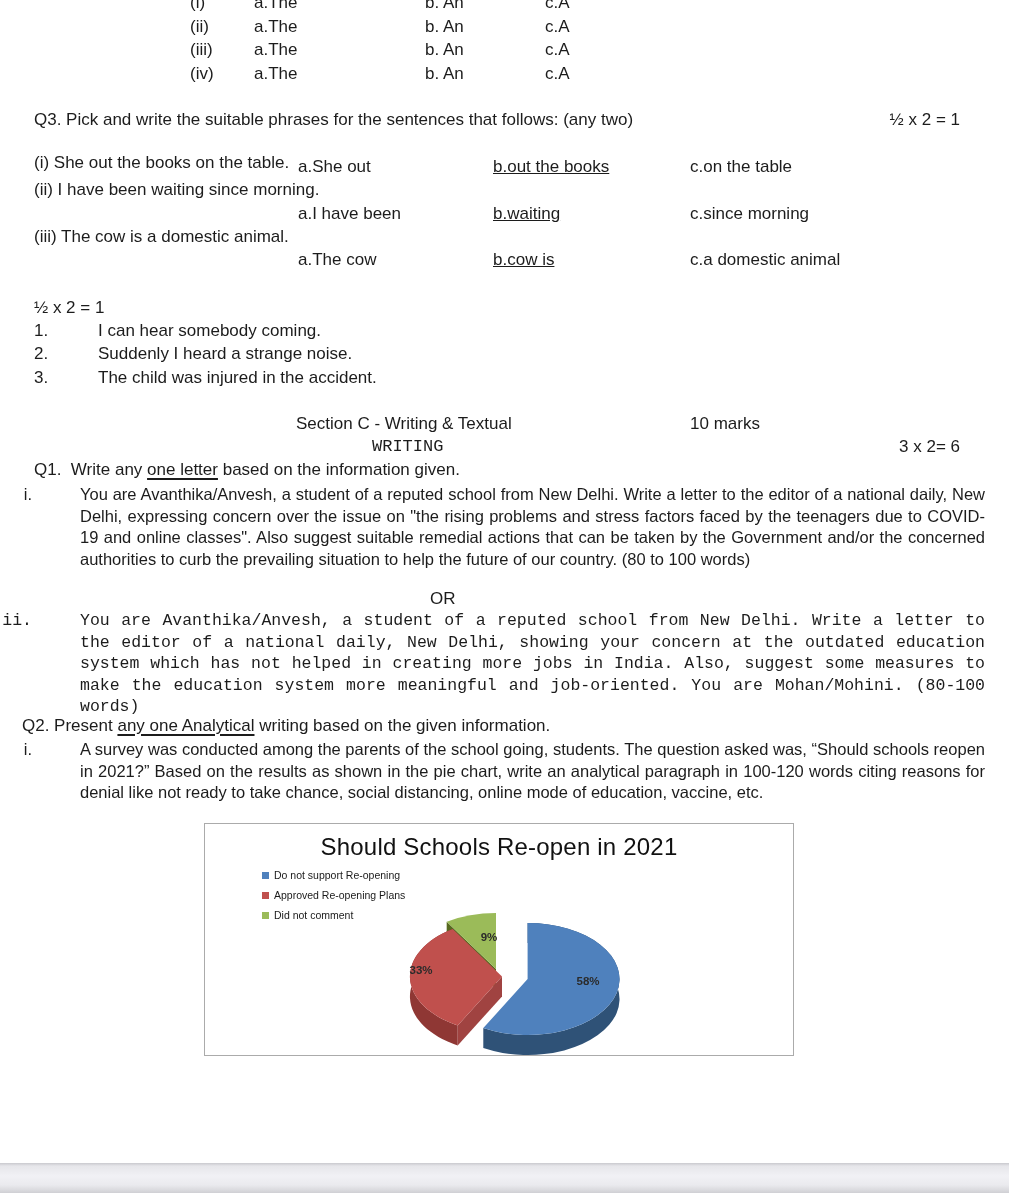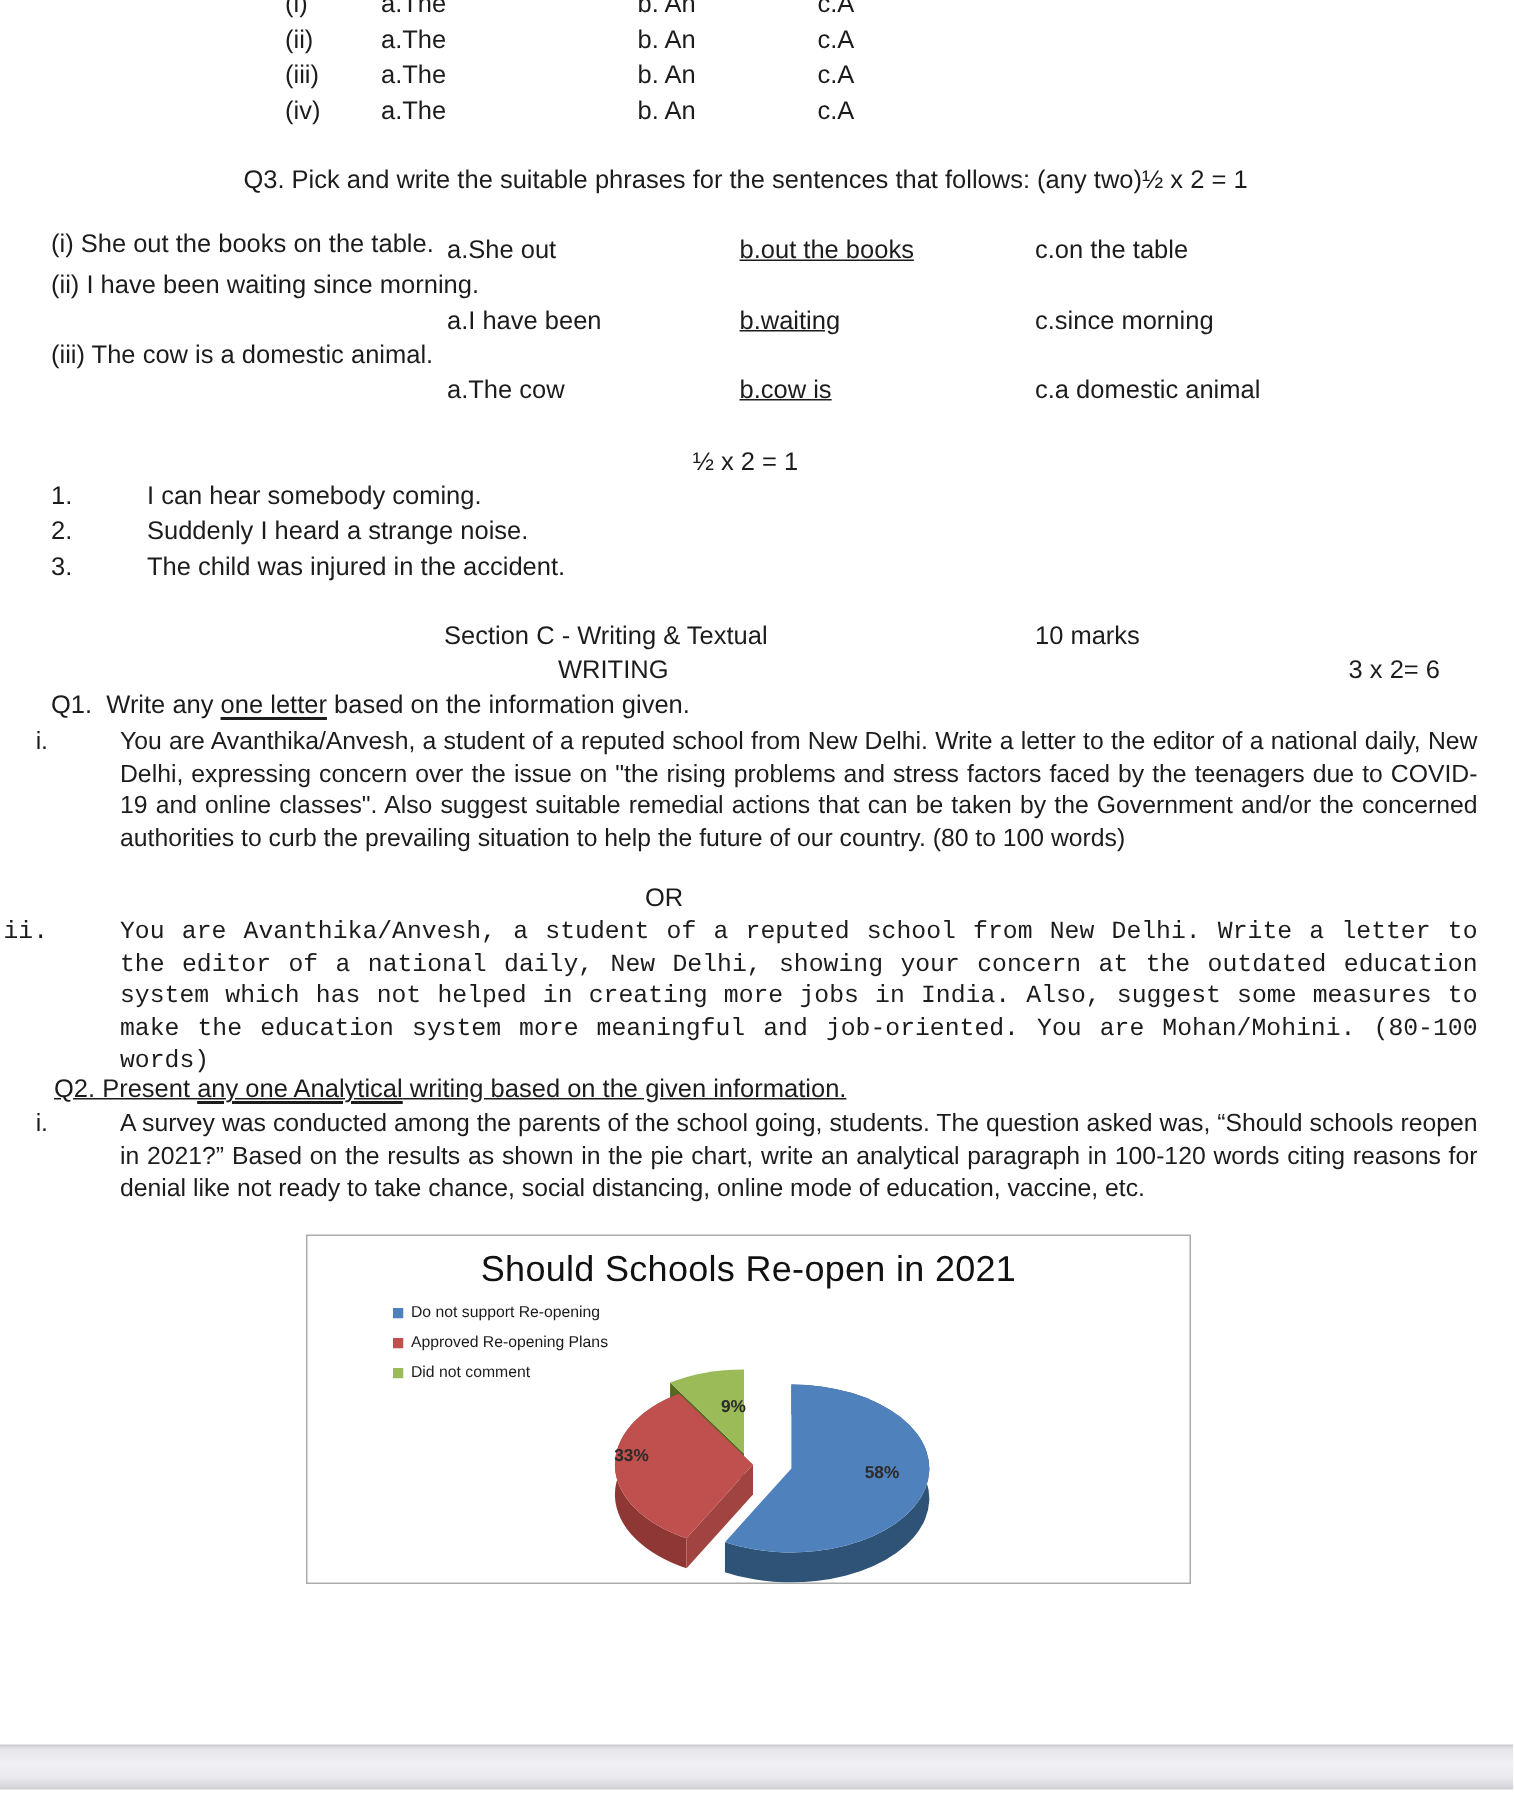--- a/index.html
+++ b/index.html
@@ -6,21 +6,21 @@
   .page{position:relative;width:1009px;height:1200px;background:#fff;overflow:hidden;
         font-family:"Liberation Sans",sans-serif;color:#1c1c1c;}
   .line{position:absolute;white-space:nowrap;font-size:17px;line-height:20px;}
   .pre{white-space:pre;}
   .u{text-decoration:underline;text-underline-offset:3px;text-decoration-thickness:1.5px;}
   
   .toprows{position:absolute;left:190px;top:-9px;display:grid;
            grid-template-columns:64px 171px 120px auto;
            font-size:17px;line-height:23.7px;}
   
-  .spread{display:flex;justify-content:center;}
+  .spread{display:flex;justify-content:space-between;}
   
   .optrow span{position:absolute;white-space:nowrap;}
   .opt-a{left:298px;} .opt-b{left:493px;text-decoration:underline;} .opt-c{left:690px;}
   
   .q4num{position:absolute;left:34px;}
   .q4txt{position:absolute;left:98px;}
   
   .paraitem{position:absolute;left:0;width:1009px;}
   .pnum{position:absolute;left:0;width:32px;text-align:right;font-size:16.5px;line-height:21.5px;}
   .ptext{margin-left:80px;width:905px;text-align:justify;font-size:16.5px;line-height:21.5px;}
@@ -99,41 +99,41 @@
   <div class="line" style="left:0;top:368px;width:1009px;">
     <span class="q4num">3.</span>
     <span class="q4txt">The child was injured in the accident.</span>
   </div>
 
   <div class="line" style="left:0;top:414px;width:1009px;">
     <span style="position:absolute;left:296px;">Section C - Writing &amp; Textual</span>
     <span style="position:absolute;left:690px;">10 marks</span>
   </div>
   <div class="line" style="left:0;top:437px;width:1009px;">
-    <span style="position:absolute;left:372px;">WRITING</span>
+    <span style="position:absolute;left:372px;font-family:Liberation Mono, monospace;">WRITING</span>
     <span style="position:absolute;right:49px;">3 x 2= 6</span>
   </div>
 
   <div class="line" style="left:34px;top:460px;">
     <span class="pre">Q1.  Write any </span><span class="u">one letter</span><span> based on the information given.</span>
   </div>
 
   <div class="paraitem" style="top:484px;">
     <span class="pnum">i.</span>
     <div class="ptext">You are Avanthika/Anvesh, a student of a reputed school from New Delhi. Write a letter to the editor of a national daily, New Delhi, expressing concern over the issue on "the rising problems and stress factors faced by the teenagers due to COVID-19 and online classes". Also suggest suitable remedial actions that can be taken by the Government and/or the concerned authorities to curb the prevailing situation to help the future of our country. (80 to 100 words)</div>
   </div>
 
   <div class="line" style="left:430px;top:589px;">OR</div>
 
   <div class="paraitem" style="top:610px;font-family:Liberation Mono, monospace;">
     <span class="pnum">ii.</span>
     <div class="ptext">You are Avanthika/Anvesh, a student of a reputed school from New Delhi. Write a letter to the editor of a national daily, New Delhi, showing your concern at the outdated education system which has not helped in creating more jobs in India. Also, suggest some measures to make the education system more meaningful and job-oriented. You are Mohan/Mohini. (80-100 words)</div>
   </div>
 
-  <div class="line" style="left:36px;top:716px;text-decoration:underline;">
+  <div class="line" style="left:22px;top:716px;">
     <span>Q2. Present </span><span class="u">any one Analytical</span><span> writing based on the given information.</span>
   </div>
 
   <div class="paraitem" style="top:739px;">
     <span class="pnum">i.</span>
     <div class="ptext">A survey was conducted among the parents of the school going, students. The question asked was, “Should schools reopen in 2021?” Based on the results as shown in the pie chart, write an analytical paragraph in 100-120 words citing reasons for denial like not ready to take chance, social distancing, online mode of education, vaccine, etc.</div>
   </div>
 
   <div class="chartbox">
     <svg class="piesvg" width="588" height="231" viewBox="0 0 588 231">

